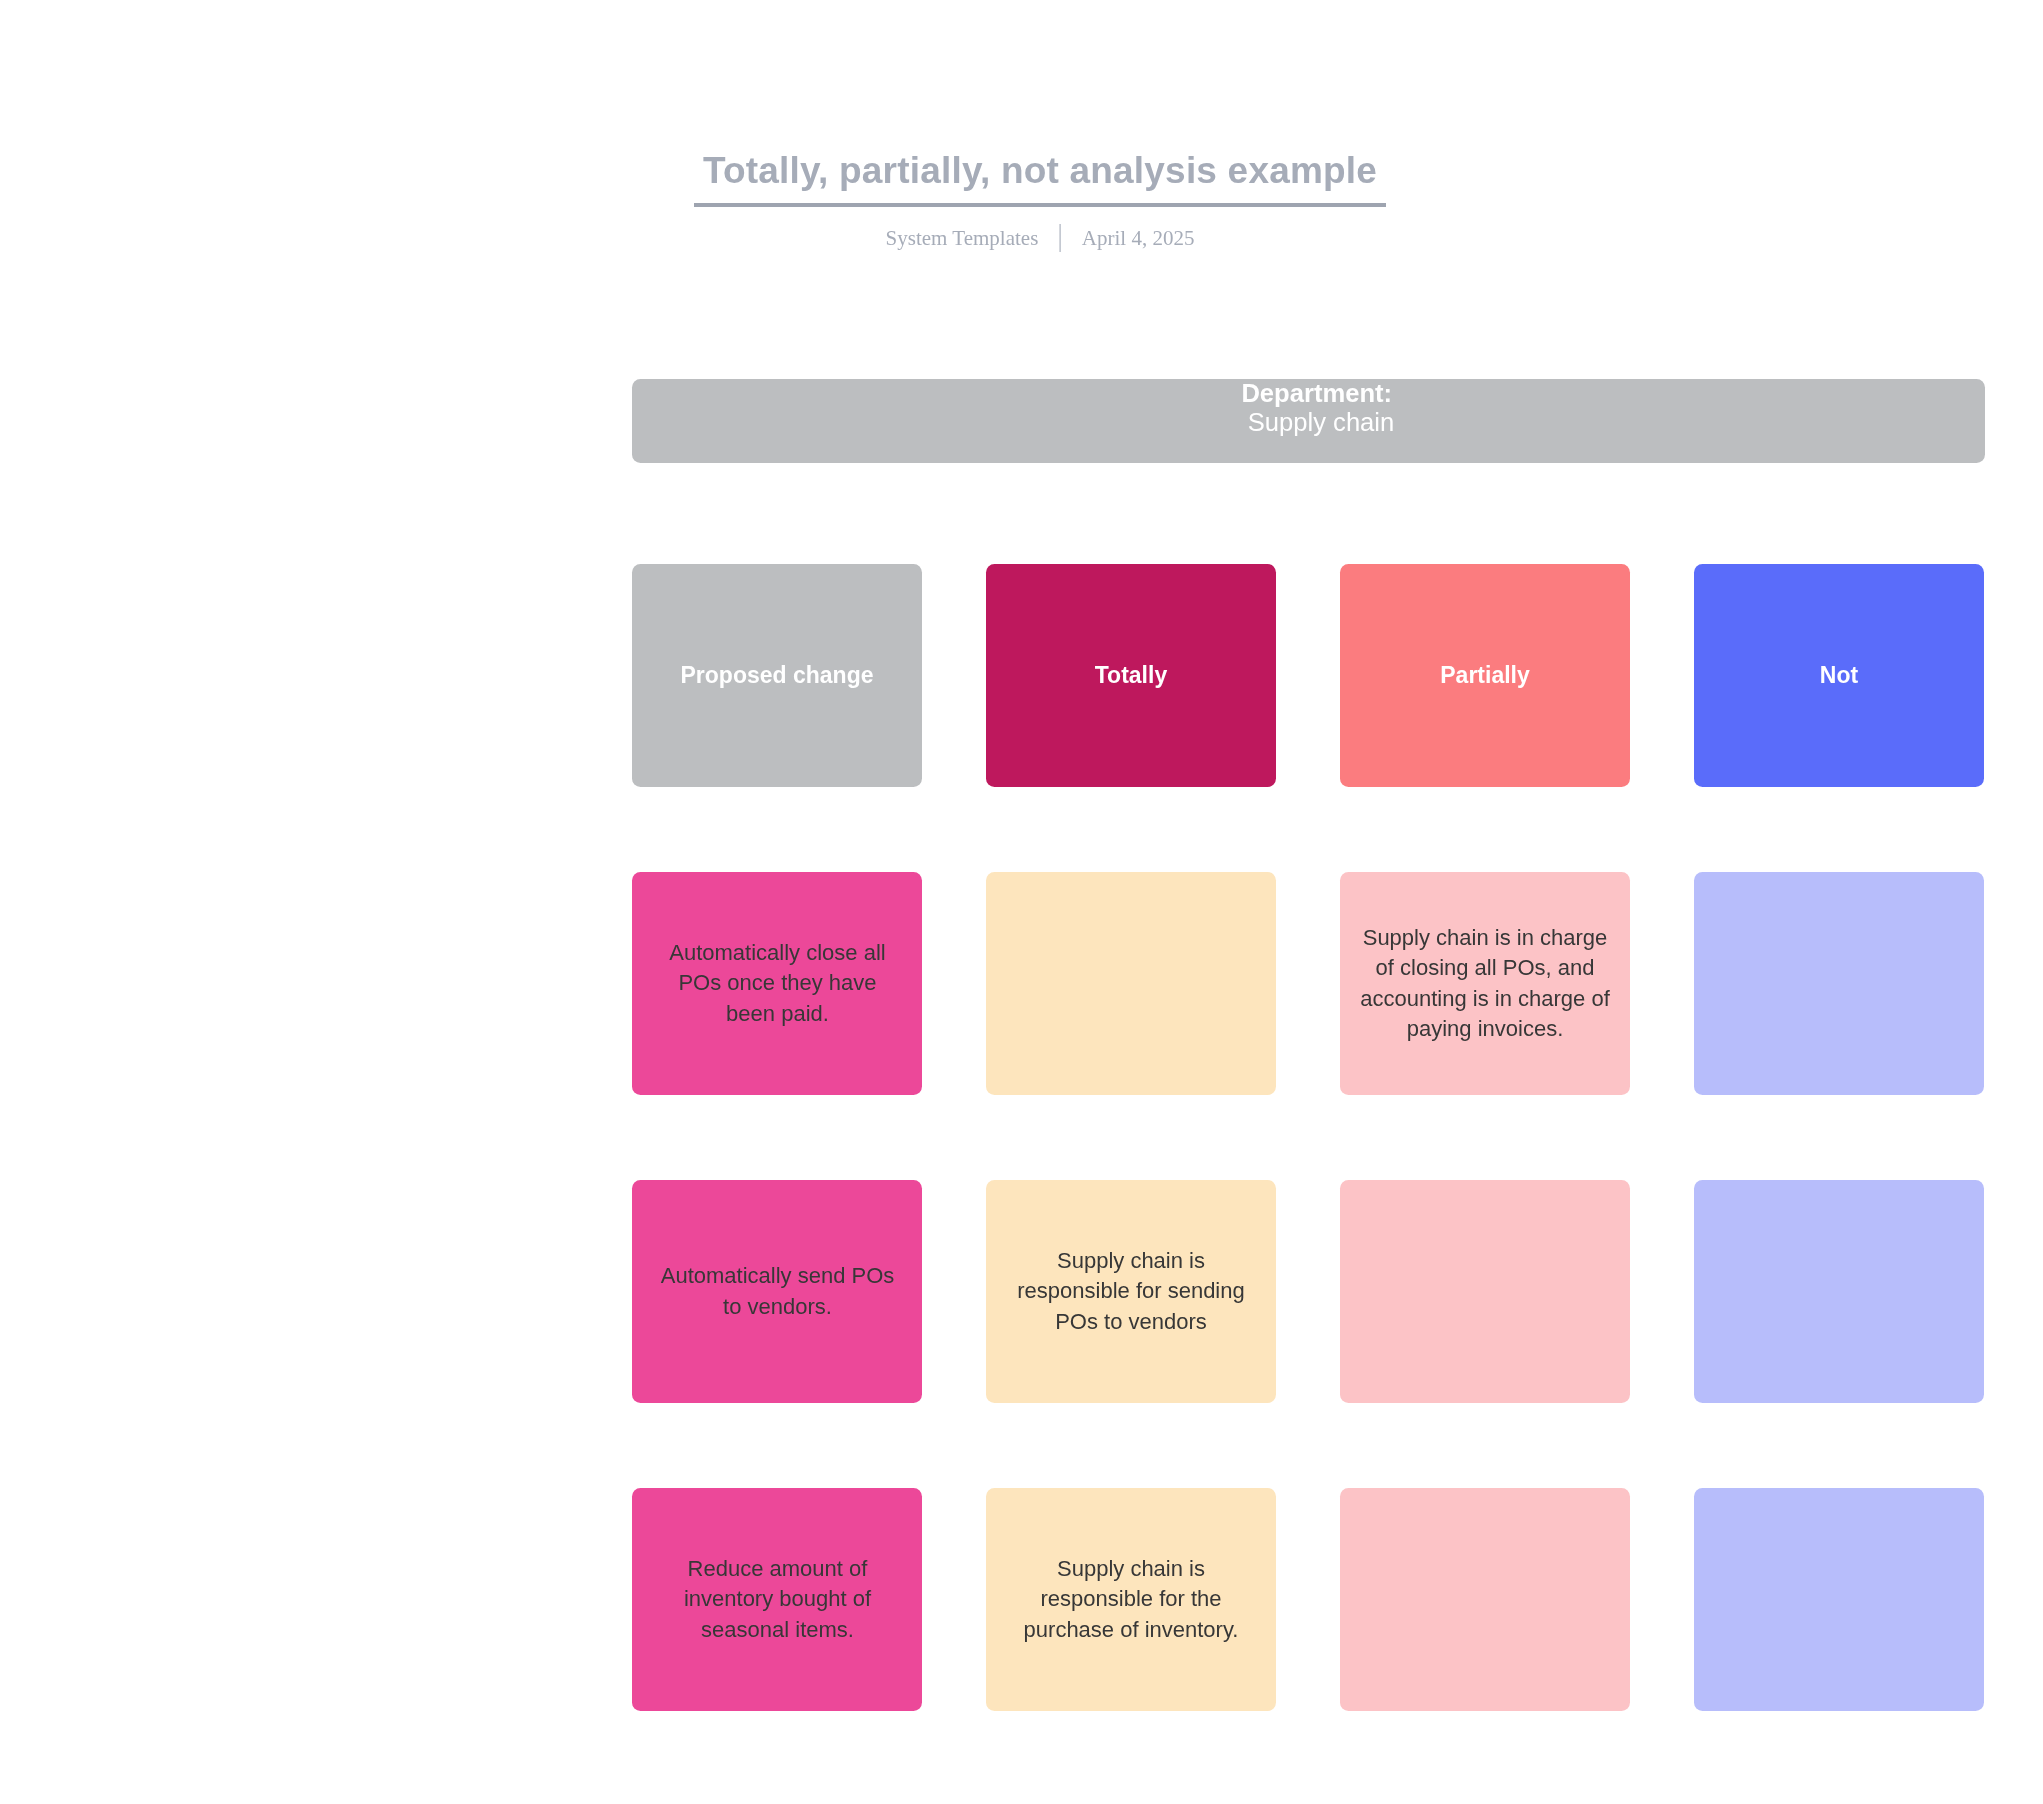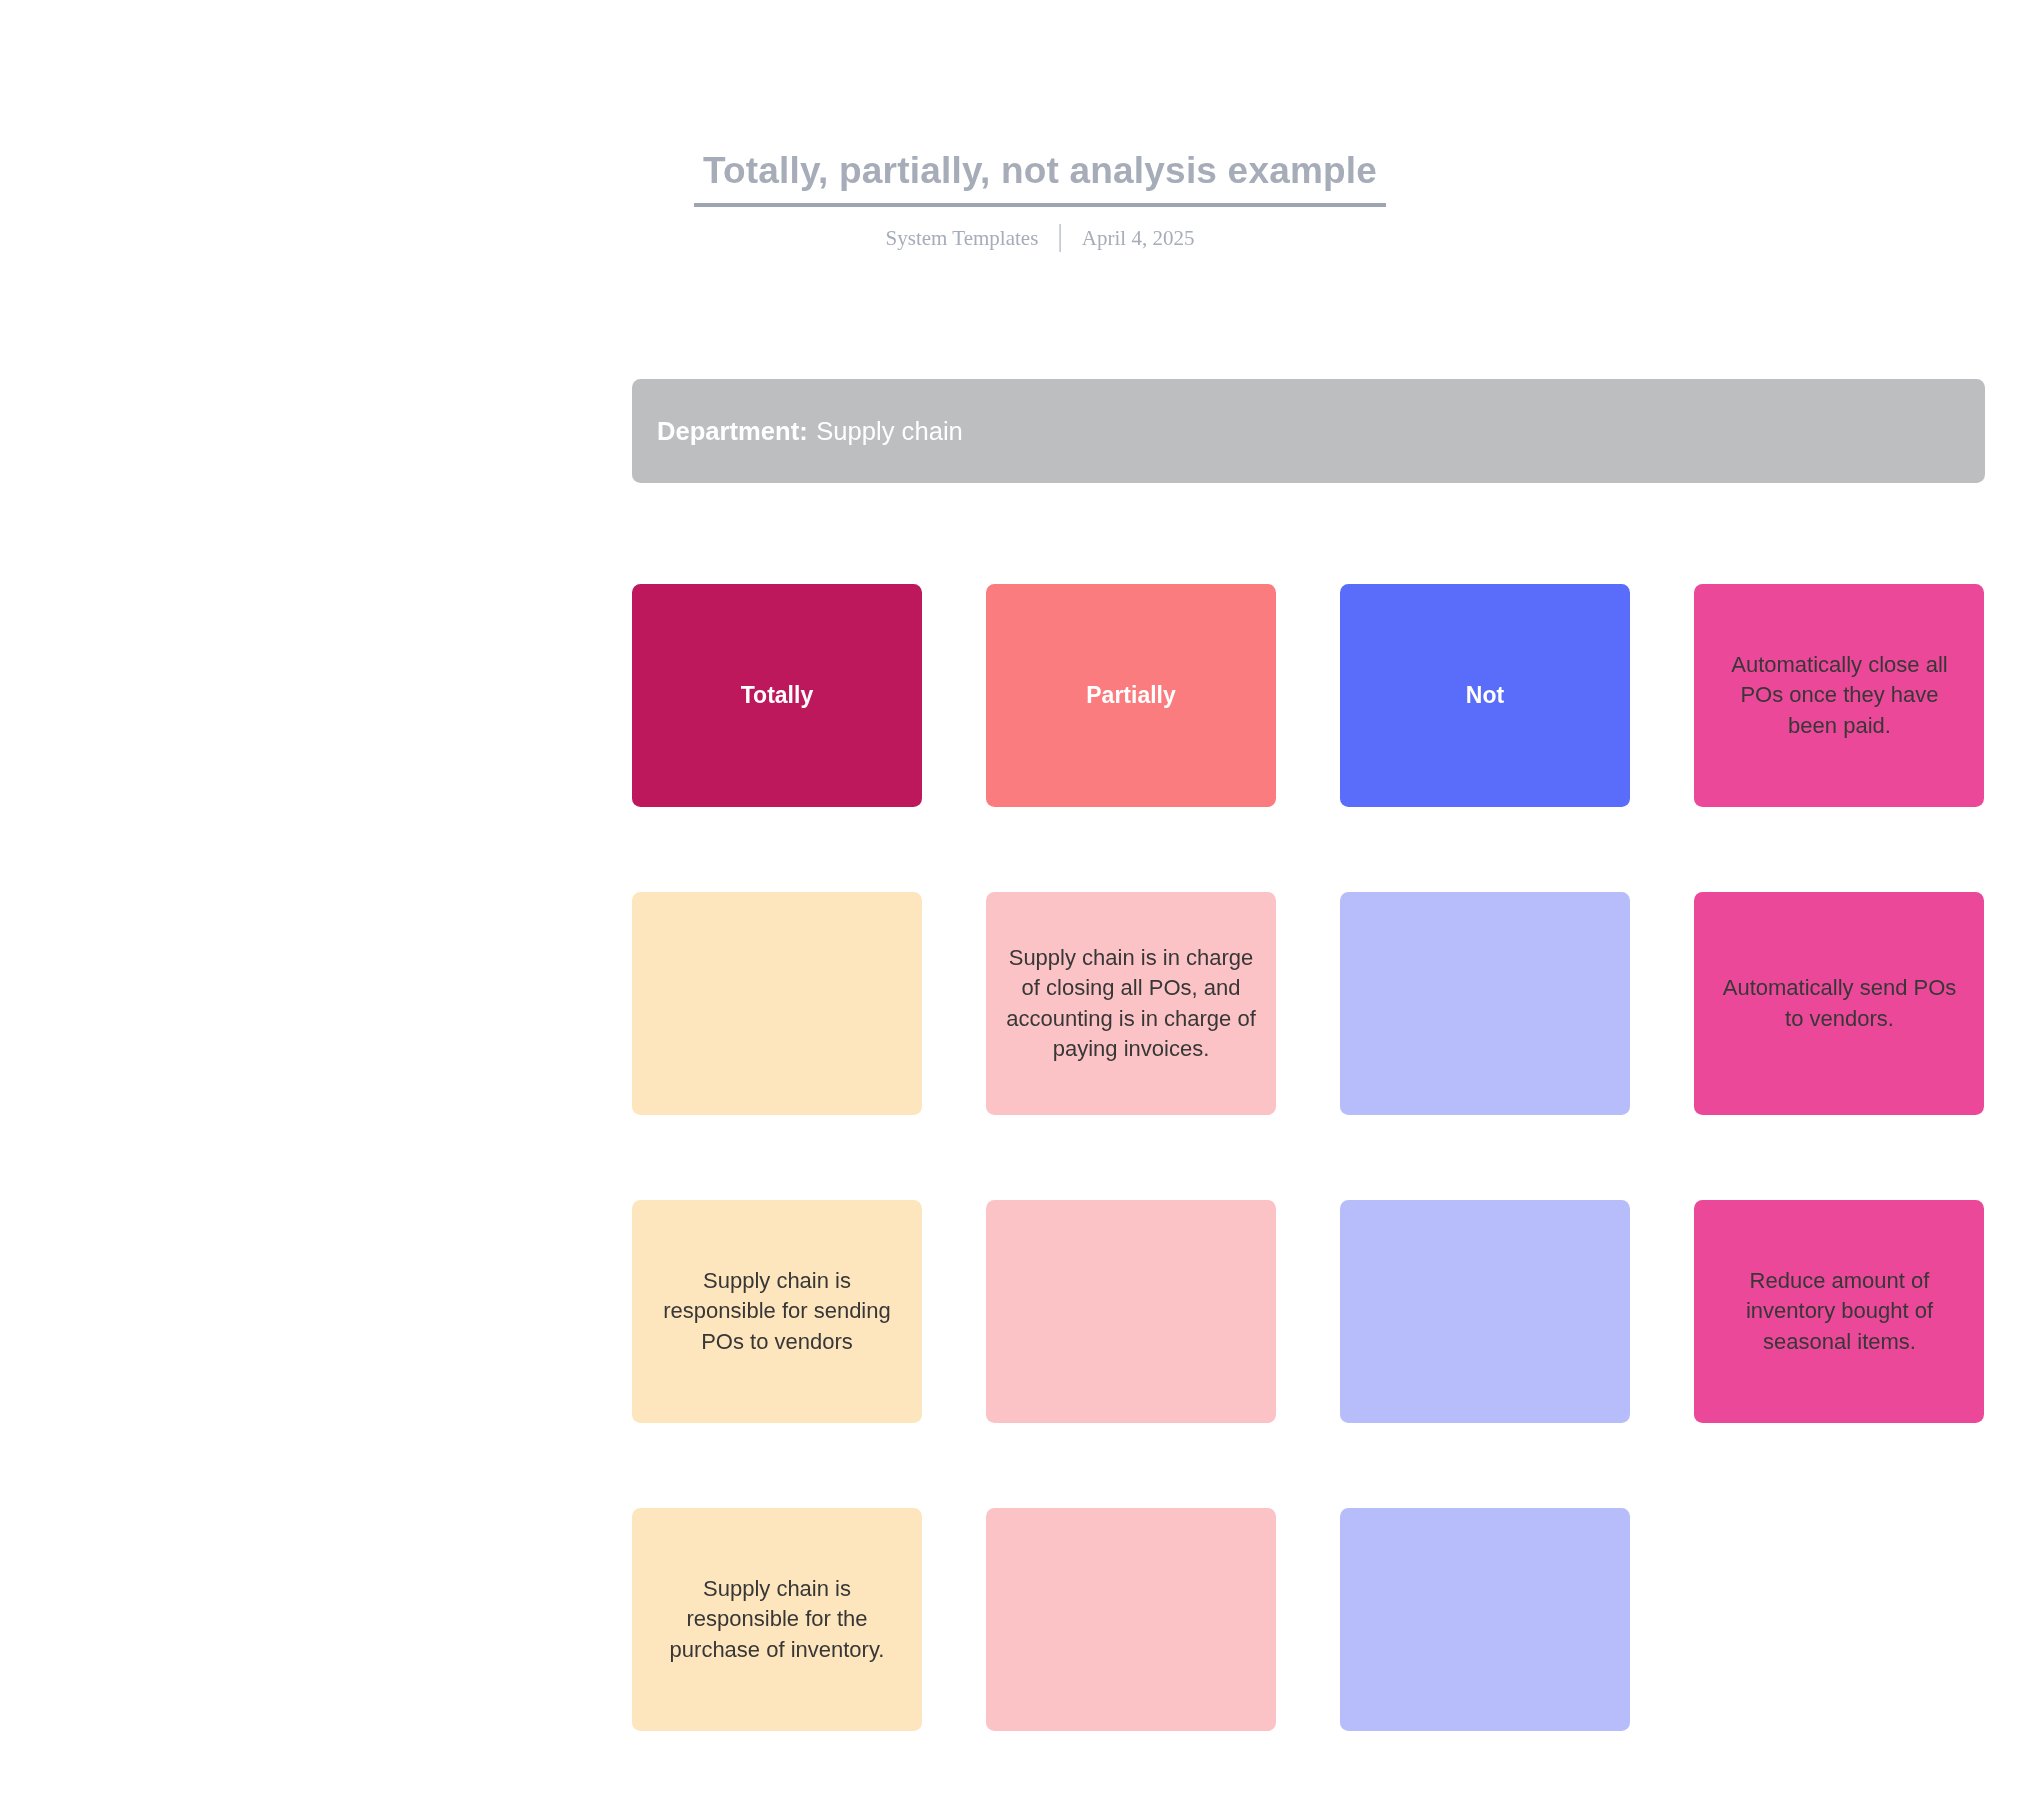--- a/index.html
+++ b/index.html
@@ -57,29 +57,30 @@
 
   
   .board {
     position: absolute;
     left: 632px;
     top: 379px;
     width: 1353px;
   }
 
   .dept-banner {
-    height: 104px;
+    height: 84px;
     background: #bcbec0;
     border-radius: 8.5px;
     display: flex;
     align-items: center;
     padding-left: 25px;
     box-sizing: border-box;
     color: #ffffff;
     font-size: 25.6px;
+    flex-direction: column;
   }
   .dept-label {
     font-weight: bold;
     margin-right: 8.5px;
   }
   .dept-value {
     font-weight: normal;
   }
 
   .grid {
@@ -138,20 +139,21 @@
 
 <div class="board">
 
   <div class="dept-banner">
     <span class="dept-label">Department:</span>
     <span class="dept-value">Supply chain</span>
   </div>
 
   <div class="grid">
 
+    <div class="cell head-cell head-gray">Proposed change</div>
     <div class="cell head-cell head-orange">Totally</div>
     <div class="cell head-cell head-pink">Partially</div>
     <div class="cell head-cell head-blue">Not</div>
 
     <div class="cell body-cell body-gray">Automatically close all POs once they have been paid.</div>
     <div class="cell body-cell body-orange"></div>
     <div class="cell body-cell body-pink">Supply chain is in charge of closing all POs, and accounting is in charge of paying invoices.</div>
     <div class="cell body-cell body-blue"></div>
 
     <div class="cell body-cell body-gray">Automatically send POs to vendors.</div>

